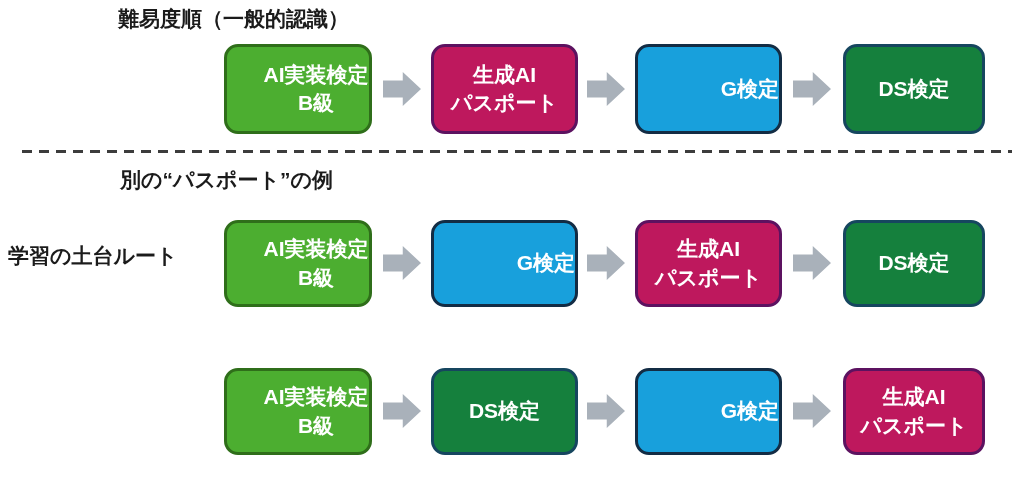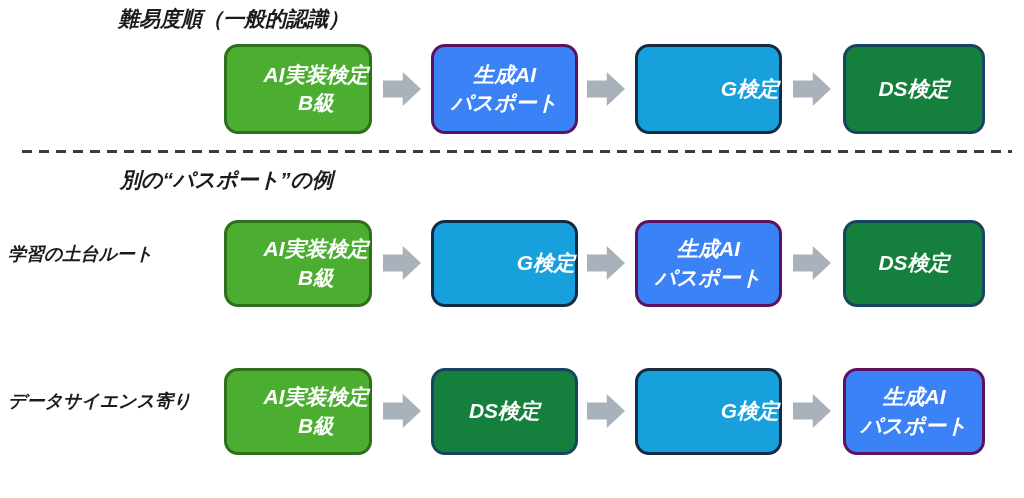--- a/index.html
+++ b/index.html
@@ -5,36 +5,35 @@
   html,body{margin:0;padding:0;}
   body{
     font-family:"Liberation Sans","DejaVu Sans",sans-serif;
     background:#ffffff;
   }
   .canvas{
     position:relative;
     width:1024px;height:498px;
     background:#ffffff;
     overflow:hidden;
-    font-style:italic;
   }
   .section-title{
     position:absolute;
     font-size:21px;
     font-weight:700;
     color:#1b1b1b;
     line-height:1.1;
     white-space:nowrap;
   }
   .title-top{left:118px;top:7px;}
   .title-bottom{left:120px;top:168px;}
   .row-label{
     position:absolute;
     left:8px;
-    font-size:18px;
+    font-size:21px;
     font-weight:700;
     color:#1b1b1b;
     line-height:1.05;
     white-space:nowrap;
   }
   .label-r2{top:245px;}
   .label-r3{top:392px;}
   .dashed-divider{
     position:absolute;
     left:22px;top:150px;
@@ -50,21 +49,21 @@
     align-items:center;
     justify-content:center;
     color:#ffffff;
     font-weight:700;
     font-size:21px;
     line-height:1.35;
     text-align:center;
     white-space:pre-line;
   }
   .box[data-type="green"]{background:#4cae30;border-color:#2f6e1a;}
-  .box[data-type="purple"]{background:#3b82f6;border-color:#5c1260;}
+  .box[data-type="purple"]{background:#be185d;border-color:#5c1260;}
   .box[data-type="blue"]{background:#18a0dc;border-color:#132c44;justify-content:flex-end;}
   .box[data-type="teal"]{background:#15803d;border-color:#16465f;}
   .box.r1{top:44px;height:90px;}
   .box.r2{top:220px;height:87px;}
   .box.r3{top:368px;height:87px;}
   .c1{left:224px;width:148px;padding-left:36px;}
   .c2{left:431px;width:147px;}
   .c3{left:635px;width:147px;}
   .c4{left:843px;width:142px;}
   .arrow{
@@ -121,21 +120,20 @@
   <div class="arrow r2 a2"></div>
   <div class="box r2 c3" data-type="purple">
     <span class="box-label">生成AI
 パスポート</span>
   </div>
   <div class="arrow r2 a3"></div>
   <div class="box r2 c4" data-type="teal">
     <span class="box-label">DS検定</span>
   </div>
 
-  <div class="row-label label-r3">データサイエンス寄り</div>
   <div class="box r3 c1" data-type="green">
     <span class="box-label">AI実装検定
 B級</span>
   </div>
   <div class="arrow r3 a1"></div>
   <div class="box r3 c2" data-type="teal">
     <span class="box-label">DS検定</span>
   </div>
   <div class="arrow r3 a2"></div>
   <div class="box r3 c3" data-type="blue">

